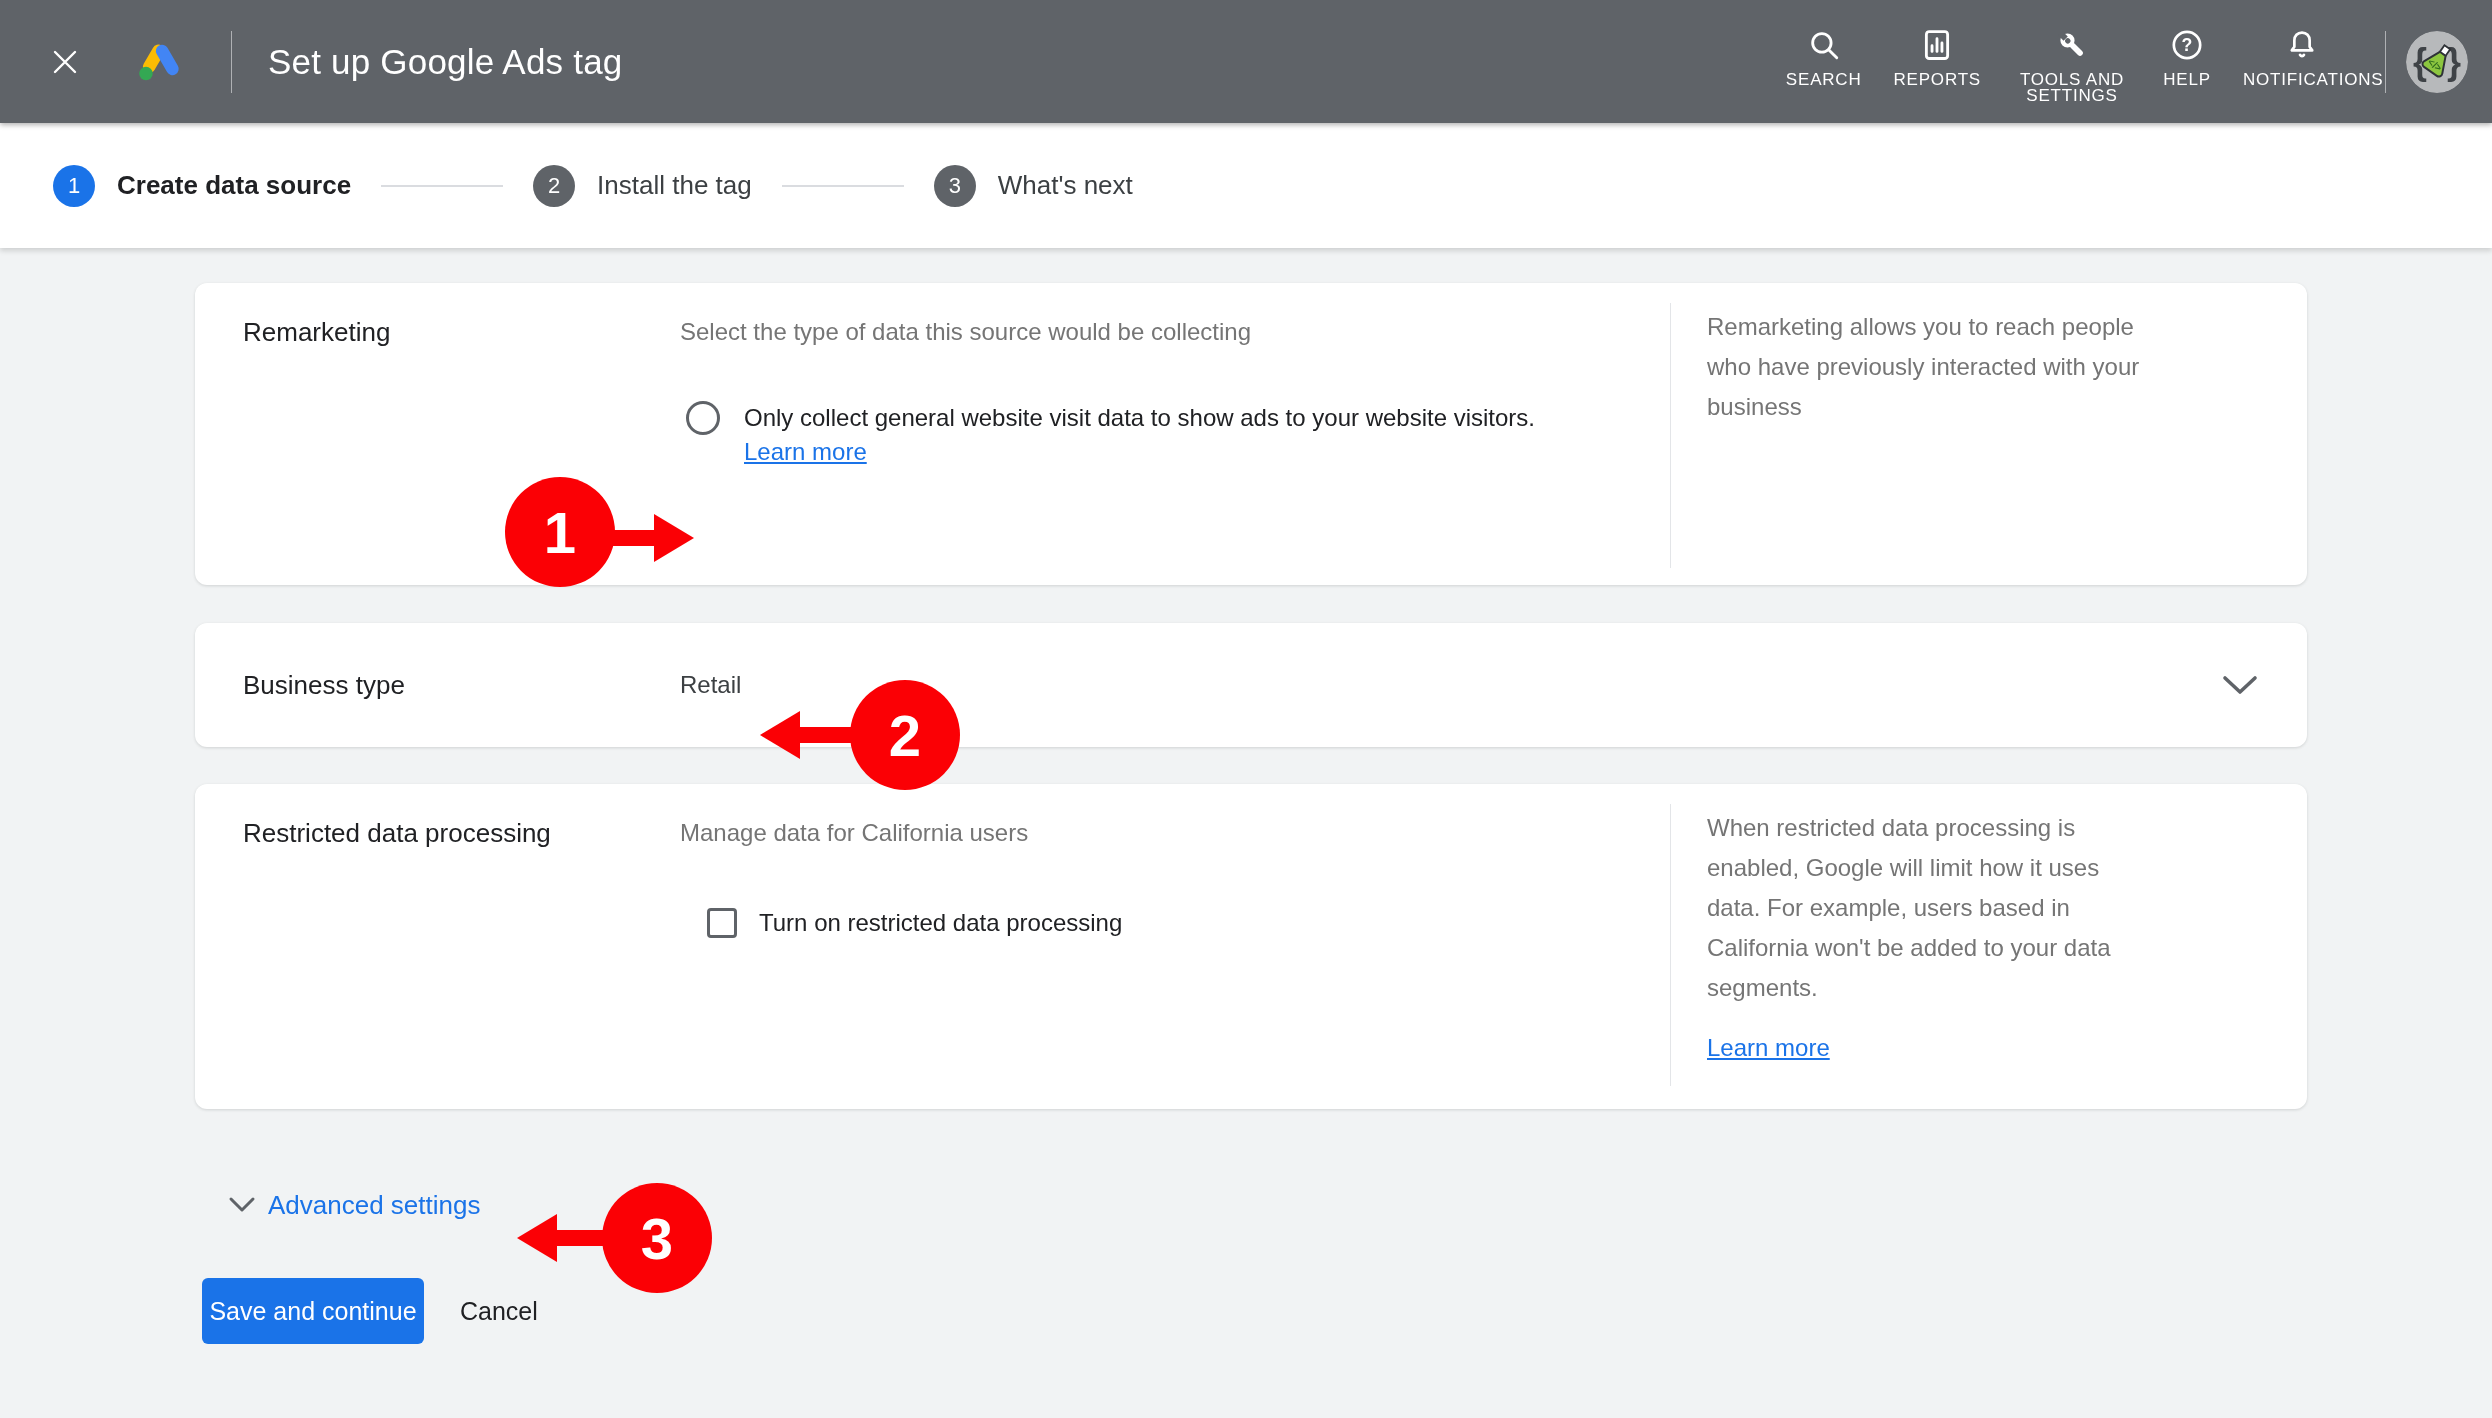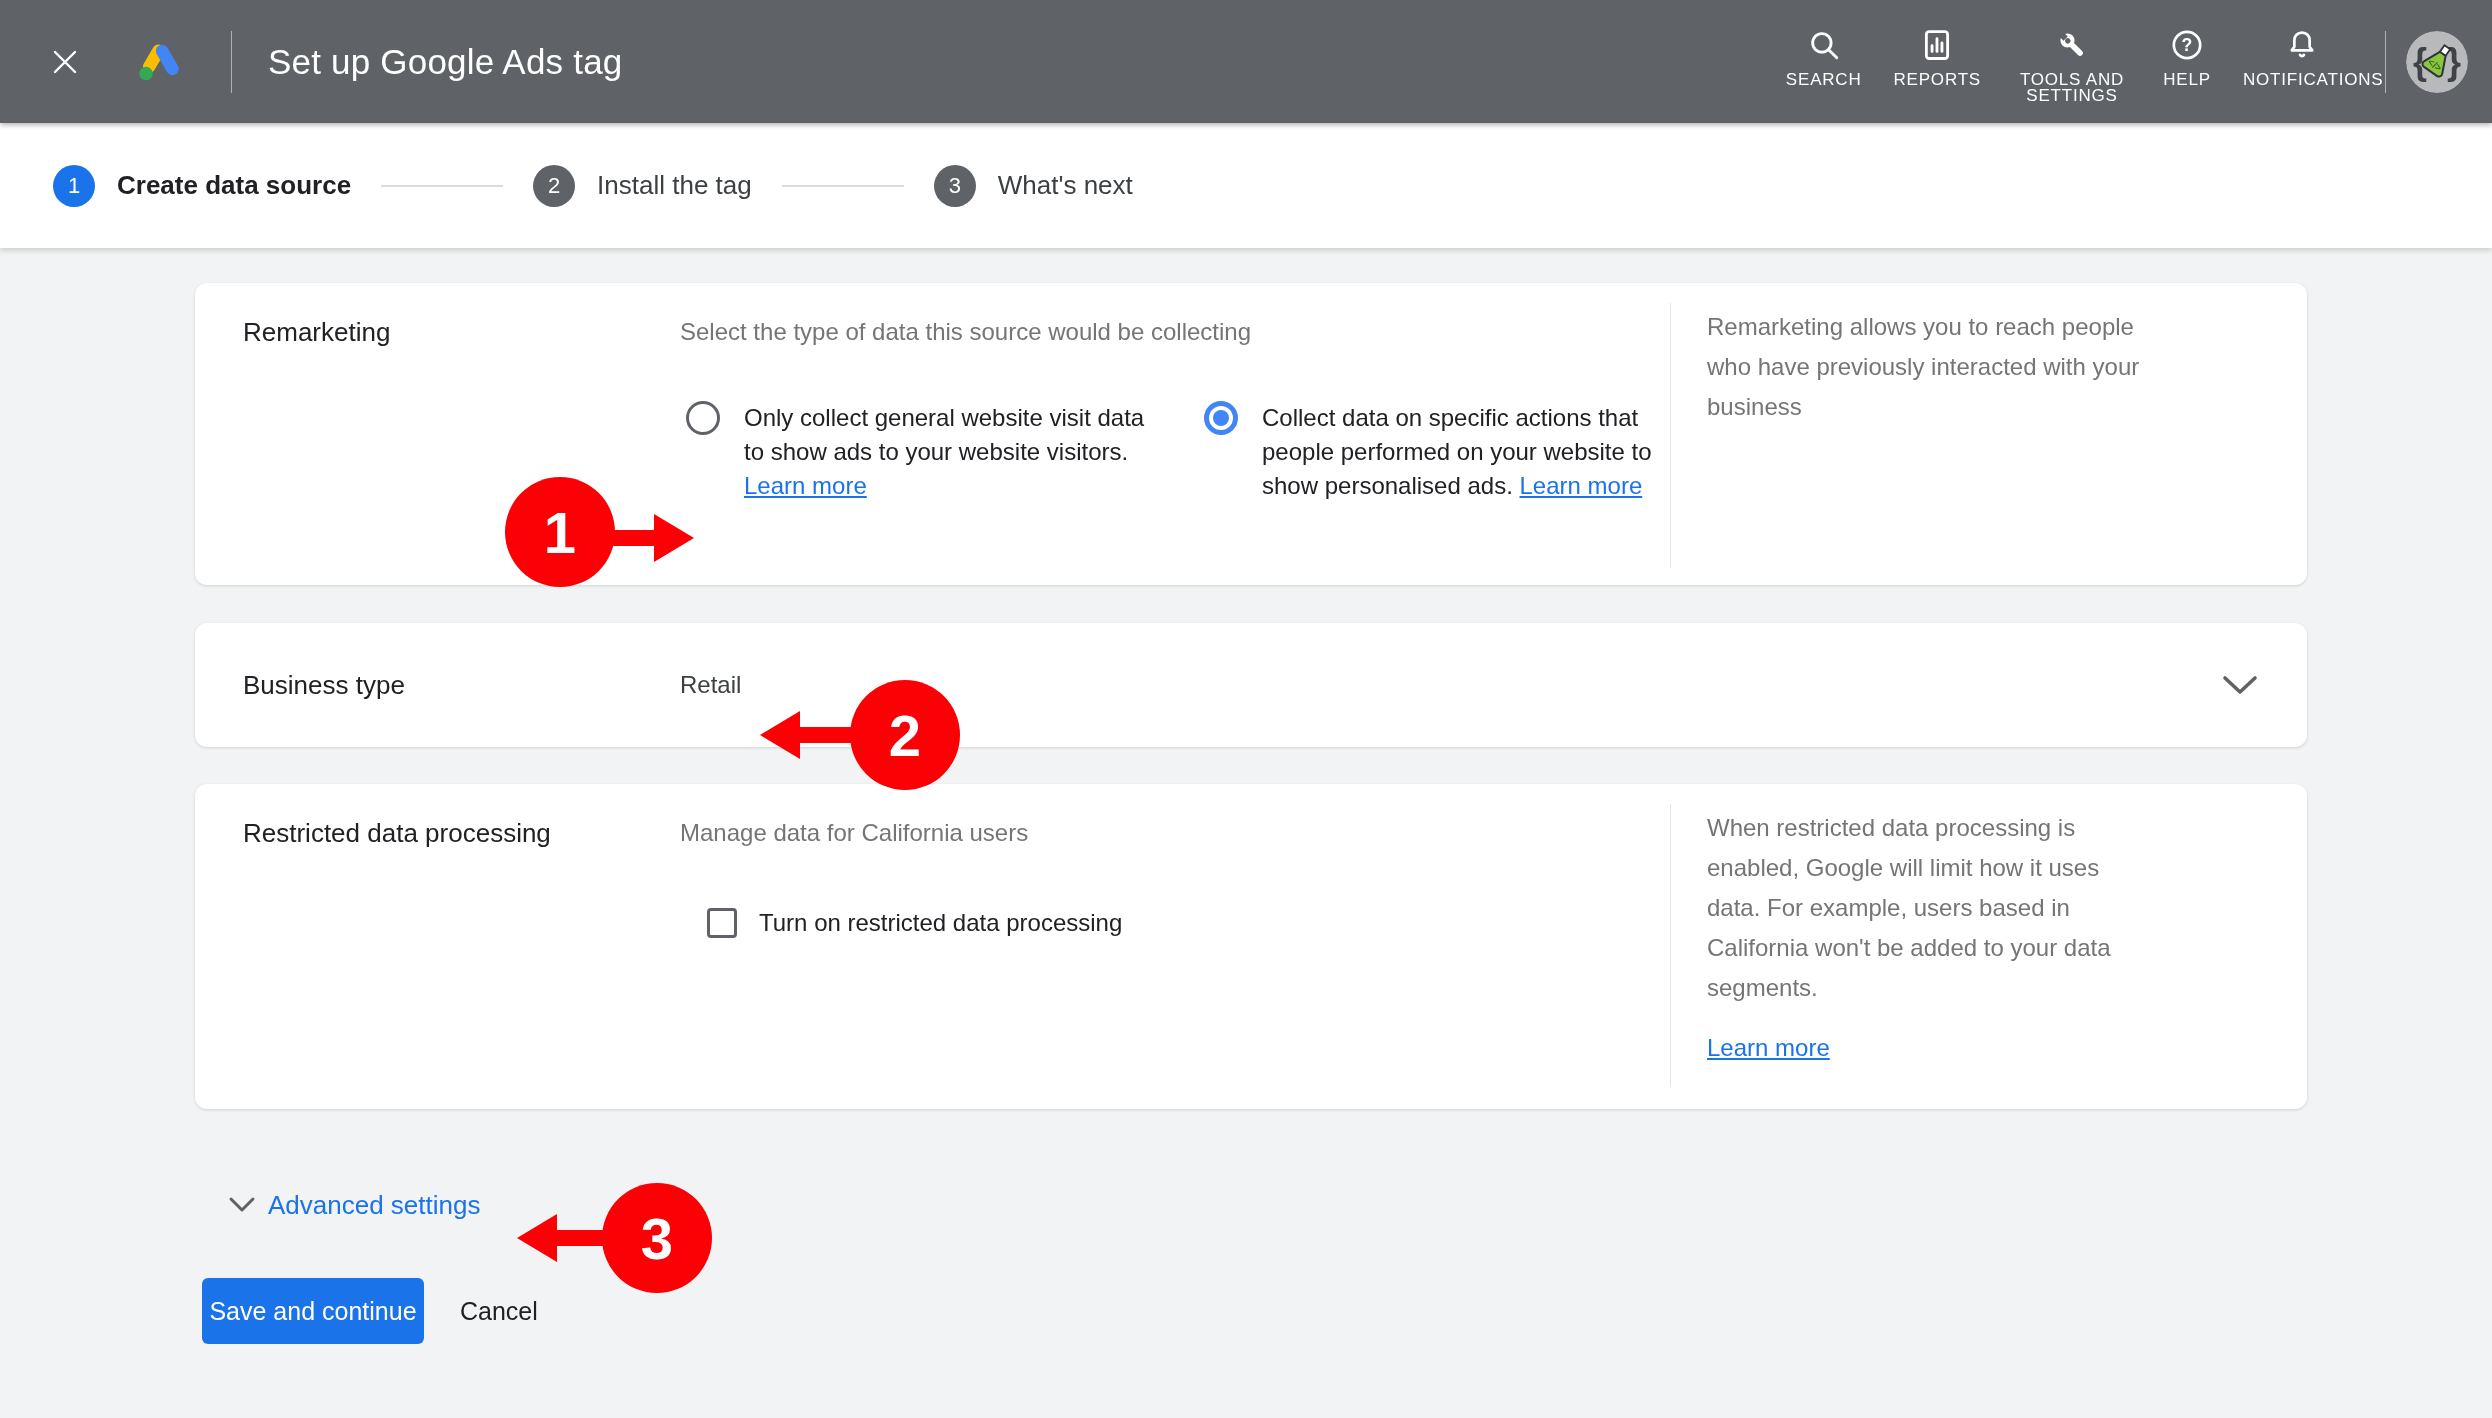--- a/index.html
+++ b/index.html
@@ -55,21 +55,21 @@
   
   .main{position:absolute;top:248px;left:0;width:2492px;bottom:0;padding:35px 0 0 195px;}
   .card{
     width:2112px;background:#fff;border-radius:12px;
     box-shadow:0 1px 3px rgba(60,64,67,.18);
   }
   .card-grid{display:grid;grid-template-columns:485px 990px auto;}
   .card-label{padding:34px 0 0 48px;font-size:26px;color:var(--text-dark);}
   .card-content{padding-top:34px;}
   .desc{font-size:24px;line-height:30px;color:var(--text-gray);}
-  .options{margin-top:54px;margin-left:6px;display:flex;flex-direction:row;gap:52px;}
+  .options{margin-top:54px;margin-left:6px;display:flex;flex-direction:column;gap:52px;}
   .option{display:flex;gap:24px;cursor:pointer;}
   .radio{width:34px;height:34px;border-radius:50%;flex-shrink:0;}
   .radio.unselected{border:3px solid var(--header-gray);}
   .radio.selected{border:5px solid var(--radio-blue);display:flex;align-items:center;justify-content:center;}
   .radio.selected .dot{width:16px;height:16px;border-radius:50%;background:var(--radio-blue);}
   .option-text{max-width:820px;font-size:24px;line-height:34px;color:var(--text-dark);}
   a.learn{color:var(--accent);text-decoration:underline;cursor:pointer;}
   .card-help{padding-top:20px;}
   .help-inner{border-left:1px solid #e3e5e8;padding:4px 20px 24px 36px;}
   .help-text{font-size:24px;line-height:40px;color:var(--text-gray);}
@@ -220,26 +220,20 @@
 
   <div class="card card-grid" id="card-remarketing">
     <div class="card-label">Remarketing</div>
     <div class="card-content">
       <div class="desc">Select the type of data this source would be collecting</div>
       <div class="options">
         <div class="option">
           <span class="radio unselected"></span>
           <span class="option-text"><span>Only collect general website visit data to show ads to your website visitors.</span> <a class="learn">Learn more</a></span>
         </div>
-        <div class="option">
-          <span class="radio selected">
-              <span class="dot"></span>
-            </span>
-          <span class="option-text"><span>Collect data on specific actions that people performed on your website to show personalised ads.</span> <a class="learn">Learn more</a></span>
-        </div>
       </div>
     </div>
     <div class="card-help">
       <div class="help-inner">
         <div class="help-text">Remarketing allows you to reach people who have previously interacted with your business</div>
       </div>
     </div>
   </div>
 
   <div class="card" id="card-business">

